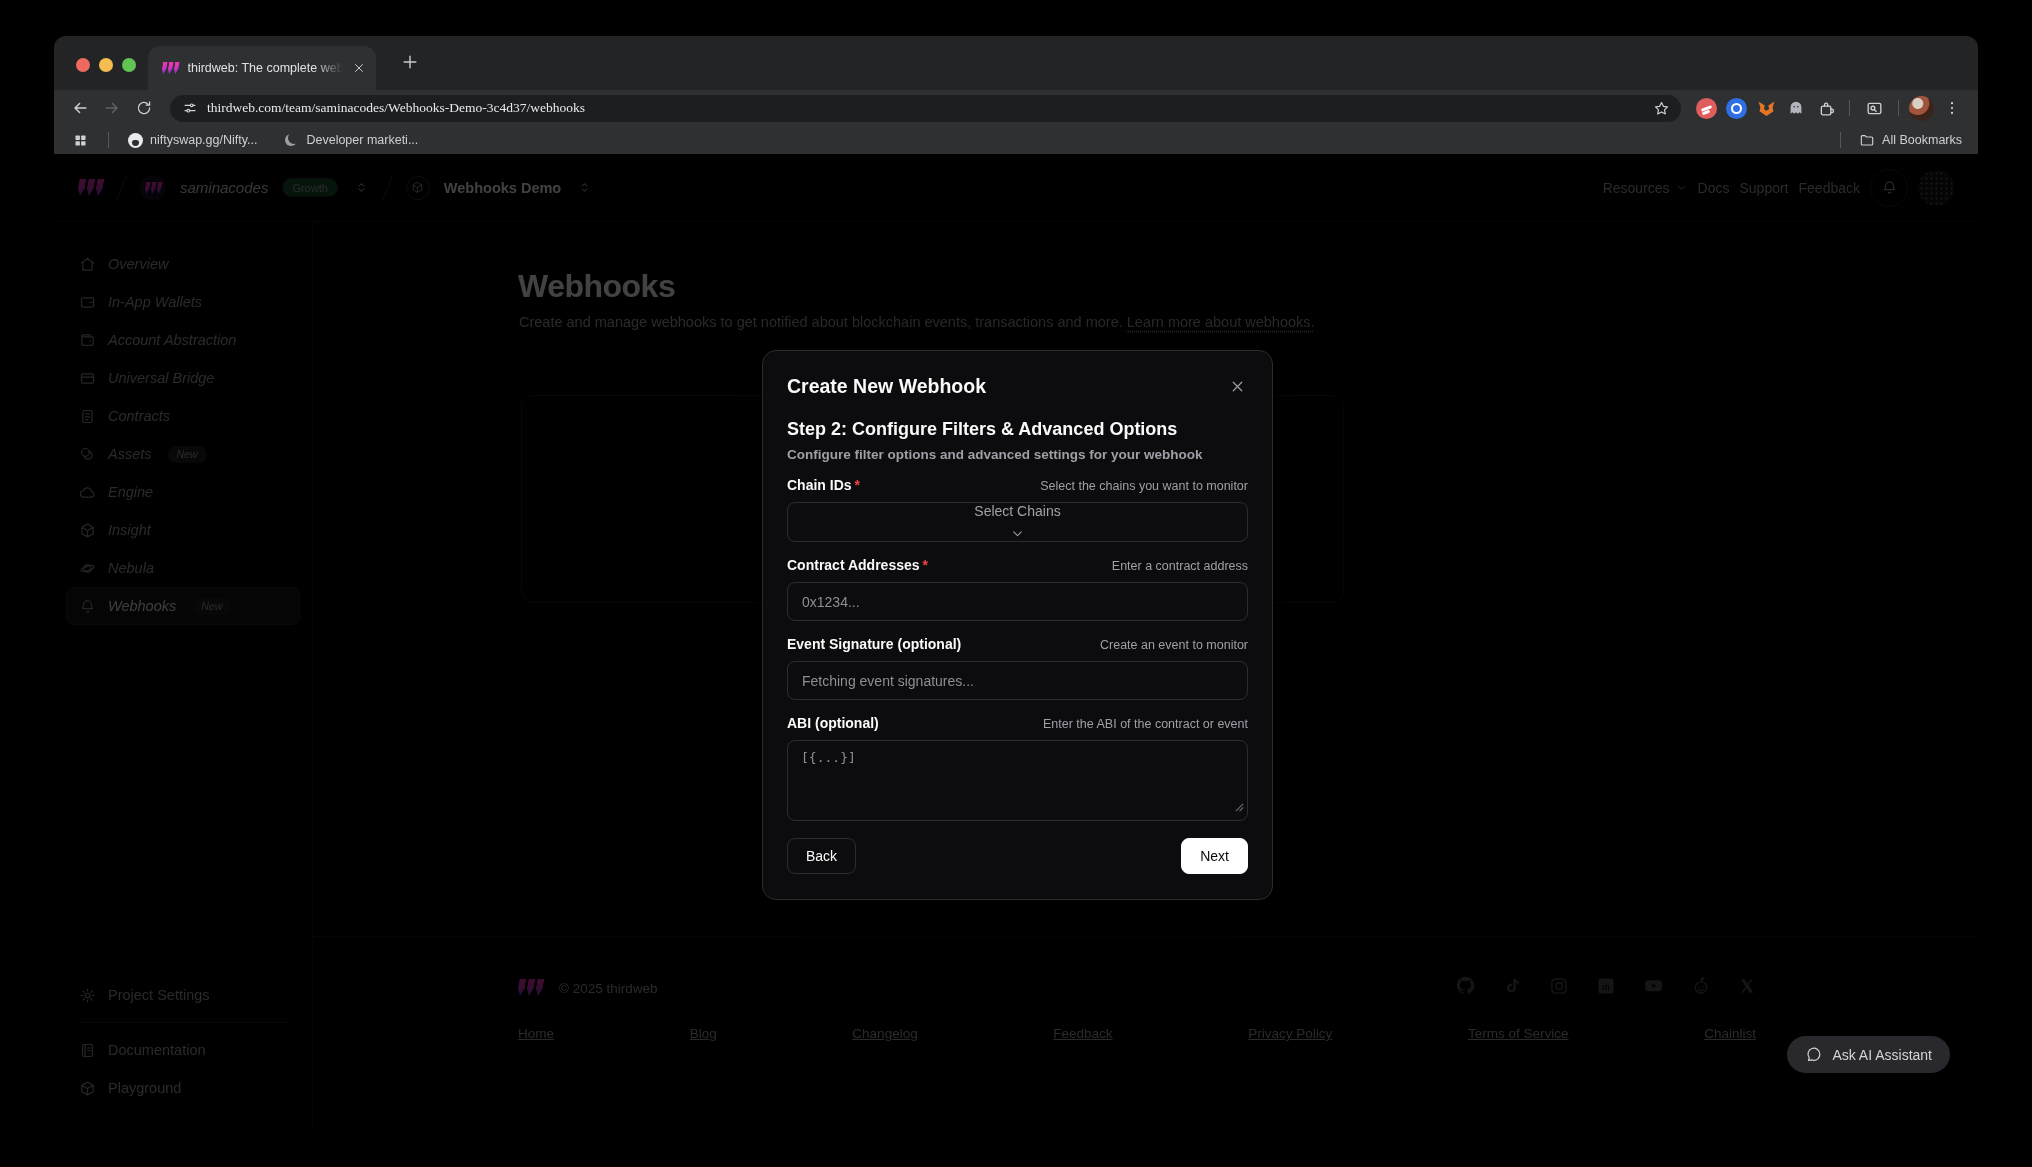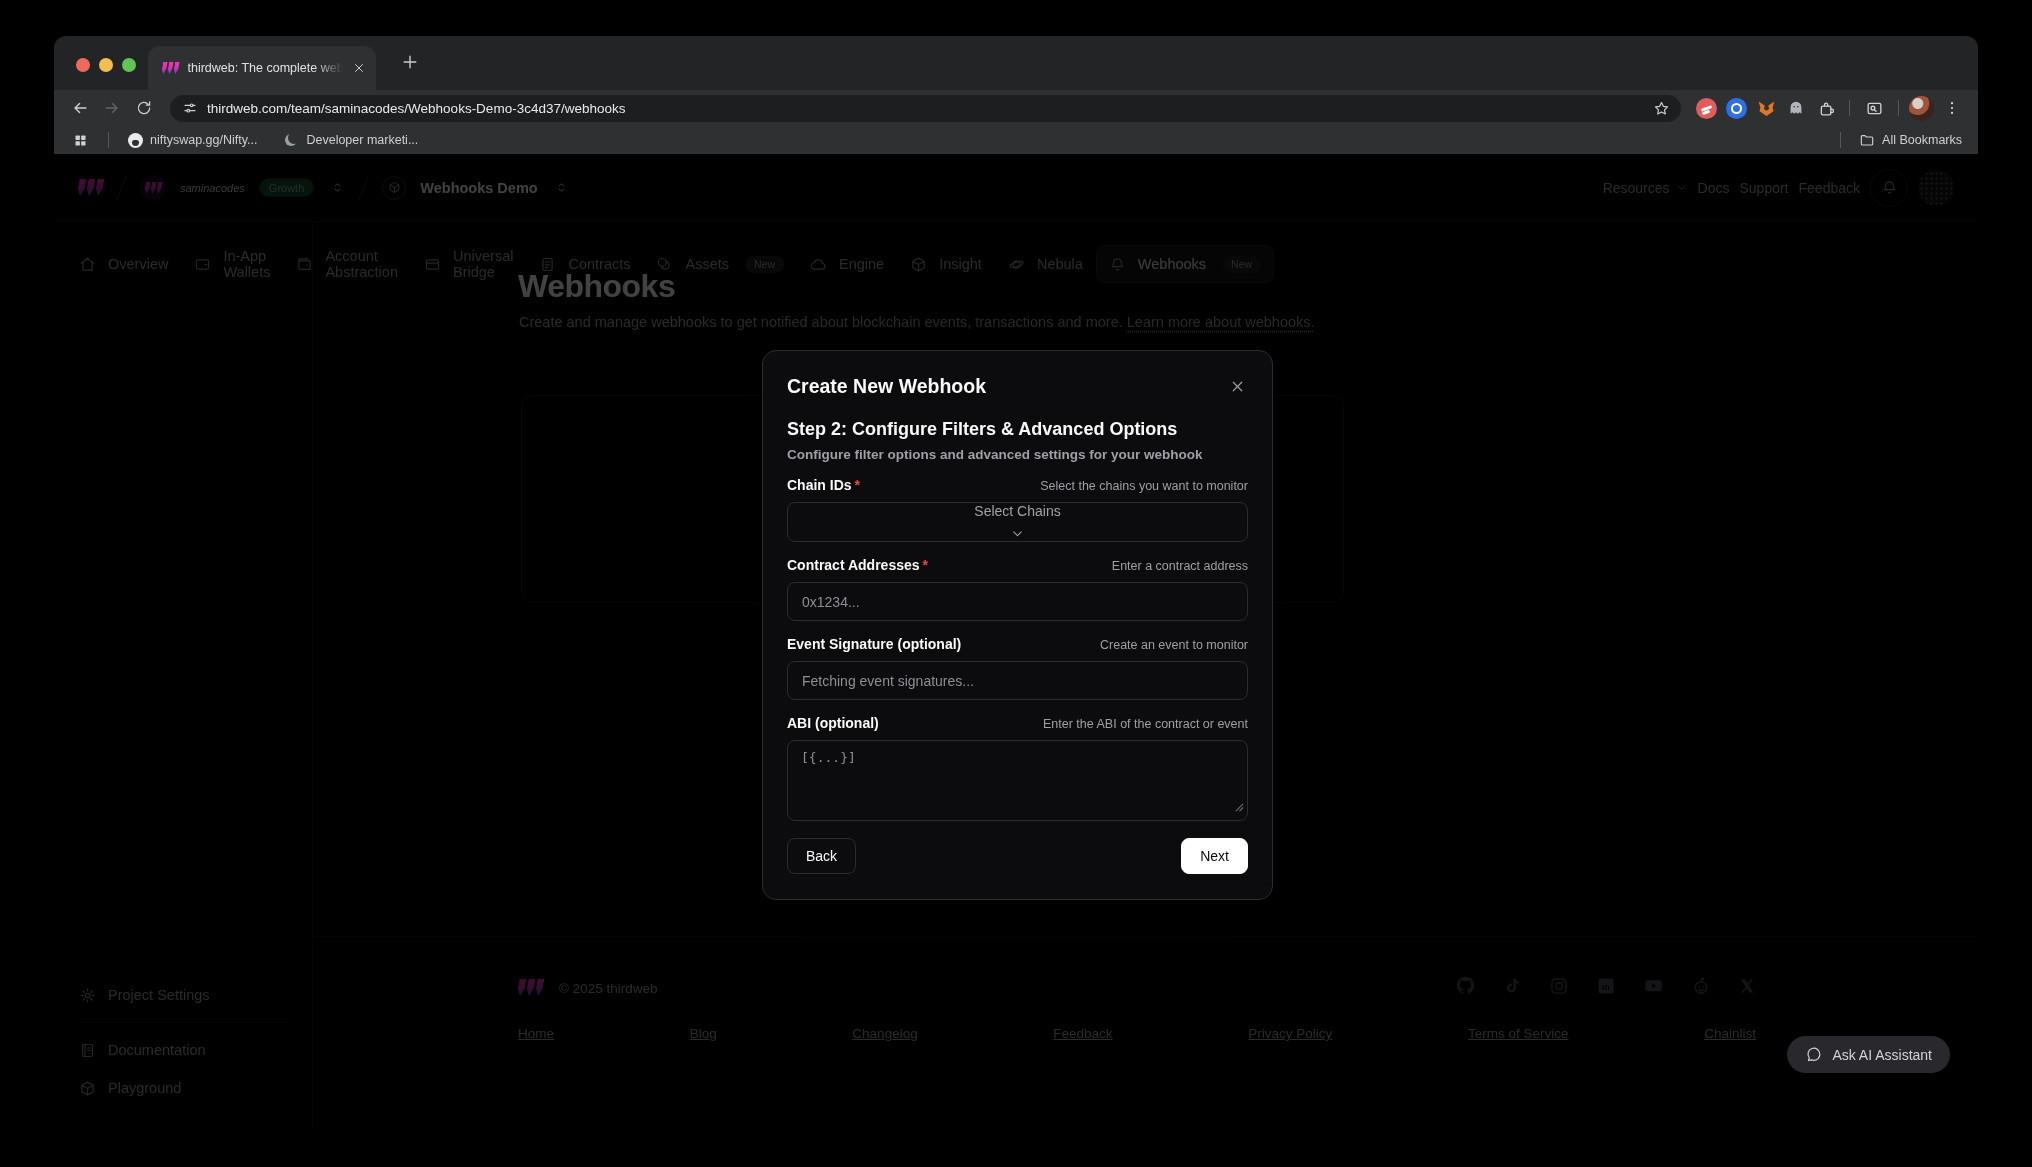--- a/index.html
+++ b/index.html
@@ -34,21 +34,21 @@
   .toolbar {
     height:36px; background:#2e3031; display:flex; align-items:center;
     padding:0 12px; gap:4px;
   }
   .tb-ic { width:28px; height:28px; display:flex; align-items:center; justify-content:center; color:#ced0d2; flex:0 0 auto; }
   .tb-ic.dim { color:#5f6368; }
   .urlbar {
     flex:1; height:27px; margin:0 8px; background:#1c1e1f; border-radius:14px;
     display:flex; align-items:center; padding:0 6px 0 12px; gap:9px; min-width:0;
   }
-  .url-text { flex:1; font-size:13.5px; color:#e8eaed; white-space:nowrap; overflow:hidden; }
+  .url-text { flex:1; font-size:13.5px; color:#e8eaed; white-space:nowrap; overflow:hidden;font-family:Liberation Serif, serif; }
   .ext { width:26px; height:26px; display:flex; align-items:center; justify-content:center; flex:0 0 auto; }
   .ext-red { width:21px; height:21px; border-radius:50%; background:#e05d5d; position:relative; }
   .ext-red i { position:absolute; left:5px; top:9px; width:11px; height:3px; background:#fff; border-radius:2px; transform:rotate(-20deg); display:block;}
   .ext-red i+i { top:13px; left:6px; width:8px;}
   .ext-blue { width:21px; height:21px; border-radius:50%; background:#2f6fe4; display:flex; align-items:center; justify-content:center; }
   .ext-blue b { width:11px; height:11px; border-radius:50%; border:2.5px solid #fff; display:block; }
   .vdiv { width:1px; height:16px; background:#55585b; margin:0 6px; flex:0 0 auto;}
   .chrome-avatar { width:25px; height:25px; border-radius:50%; flex:0 0 auto;
     background:radial-gradient(circle at 35% 30%, #d9cfc4 0 5px, #a0543c 6px 11px, #3a241b 12px); }
   .bookmarks {
@@ -72,33 +72,33 @@
   .twm.mid { gap:2px; }
   
   .app { position:absolute; left:0; top:118px; right:0; bottom:0; background:#000; overflow:hidden; }
   .appnav {
     position:absolute; left:0; top:0; right:0; height:68px;
     display:flex; align-items:center; padding:0 24px; gap:14px;
     border-bottom:1px solid #151517;
   }
   .crumb-sep { width:1px; height:26px; background:#2a2a2e; transform:rotate(22deg); margin:0 4px; }
   .team-avatar { width:26px; height:26px; border-radius:50%; background:#1d1024; display:flex; align-items:center; justify-content:center; }
-  .team-name { font-size:11px; color:#d4d4d8; font-weight:500;font-style:italic; }
+  .team-name { font-size:15px; color:#d4d4d8; font-weight:500;font-style:italic; }
   .plan-badge { font-size:11px; color:#a1a1aa; background:#14532d; border:1px solid #2a2a2e; border-radius:999px; padding:2.5px 9px; }
   .updown { color:#8f8f96; display:flex; margin-left:2px; }
   .proj-avatar { width:24px; height:24px; border-radius:50%; border:1px solid #3a3a40; display:flex; align-items:center; justify-content:center; color:#a1a1aa; }
   .proj-name { font-size:14.5px; color:#fafafa; font-weight:600; }
   .nav-right { margin-left:auto; display:flex; align-items:center; gap:10px; }
   .nav-link { font-size:14px; color:#a1a1aa; display:flex; align-items:center; gap:5px; }
   .bell-btn { width:38px; height:38px; border-radius:50%; border:1px solid #26262a; display:flex; align-items:center; justify-content:center; color:#a1a1aa; background:transparent; }
   .user-avatar { width:36px; height:36px; border-radius:50%; background:#161619;
     background-image:radial-gradient(#45454d 1.1px, transparent 1.2px); background-size:5px 5px; background-position:1px 1px; }
   
   .sidebar { position:absolute; left:0; top:68px; bottom:0; width:259px; border-right:1px solid #151517; }
-  .side-list { position:absolute; left:12px; right:12px; top:23px; display:flex; flex-direction:row; }
+  .side-list { position:absolute; left:12px; right:12px; top:23px; display:flex; flex-direction:column;font-style:italic; }
   .side-item { height:38px; display:flex; align-items:center; gap:12px; padding:0 12px;
     border-radius:8px; color:#a1a1aa; font-size:14.5px; border:1px solid transparent; }
   .side-item svg { color:#8f8f96; flex:0 0 auto; }
   .side-item.active { background:#141417; border-color:#27272b; color:#ececf1; }
   .badge-new { margin-left:4px; font-size:10.5px; color:#a1a1aa; background:#1f1f23; border-radius:999px; padding:2.5px 9px; }
   .side-bottom { position:absolute; left:12px; right:12px; bottom:24px; display:flex; flex-direction:column; }
   .side-divider { height:1px; background:#1b1b1f; margin:8px 12px; }
   
   .content { position:absolute; left:259px; top:68px; right:0; bottom:0; }
   .page-title { position:absolute; left:205px; top:46px; font-size:32px; font-weight:700; color:#fff; letter-spacing:-0.5px; }

